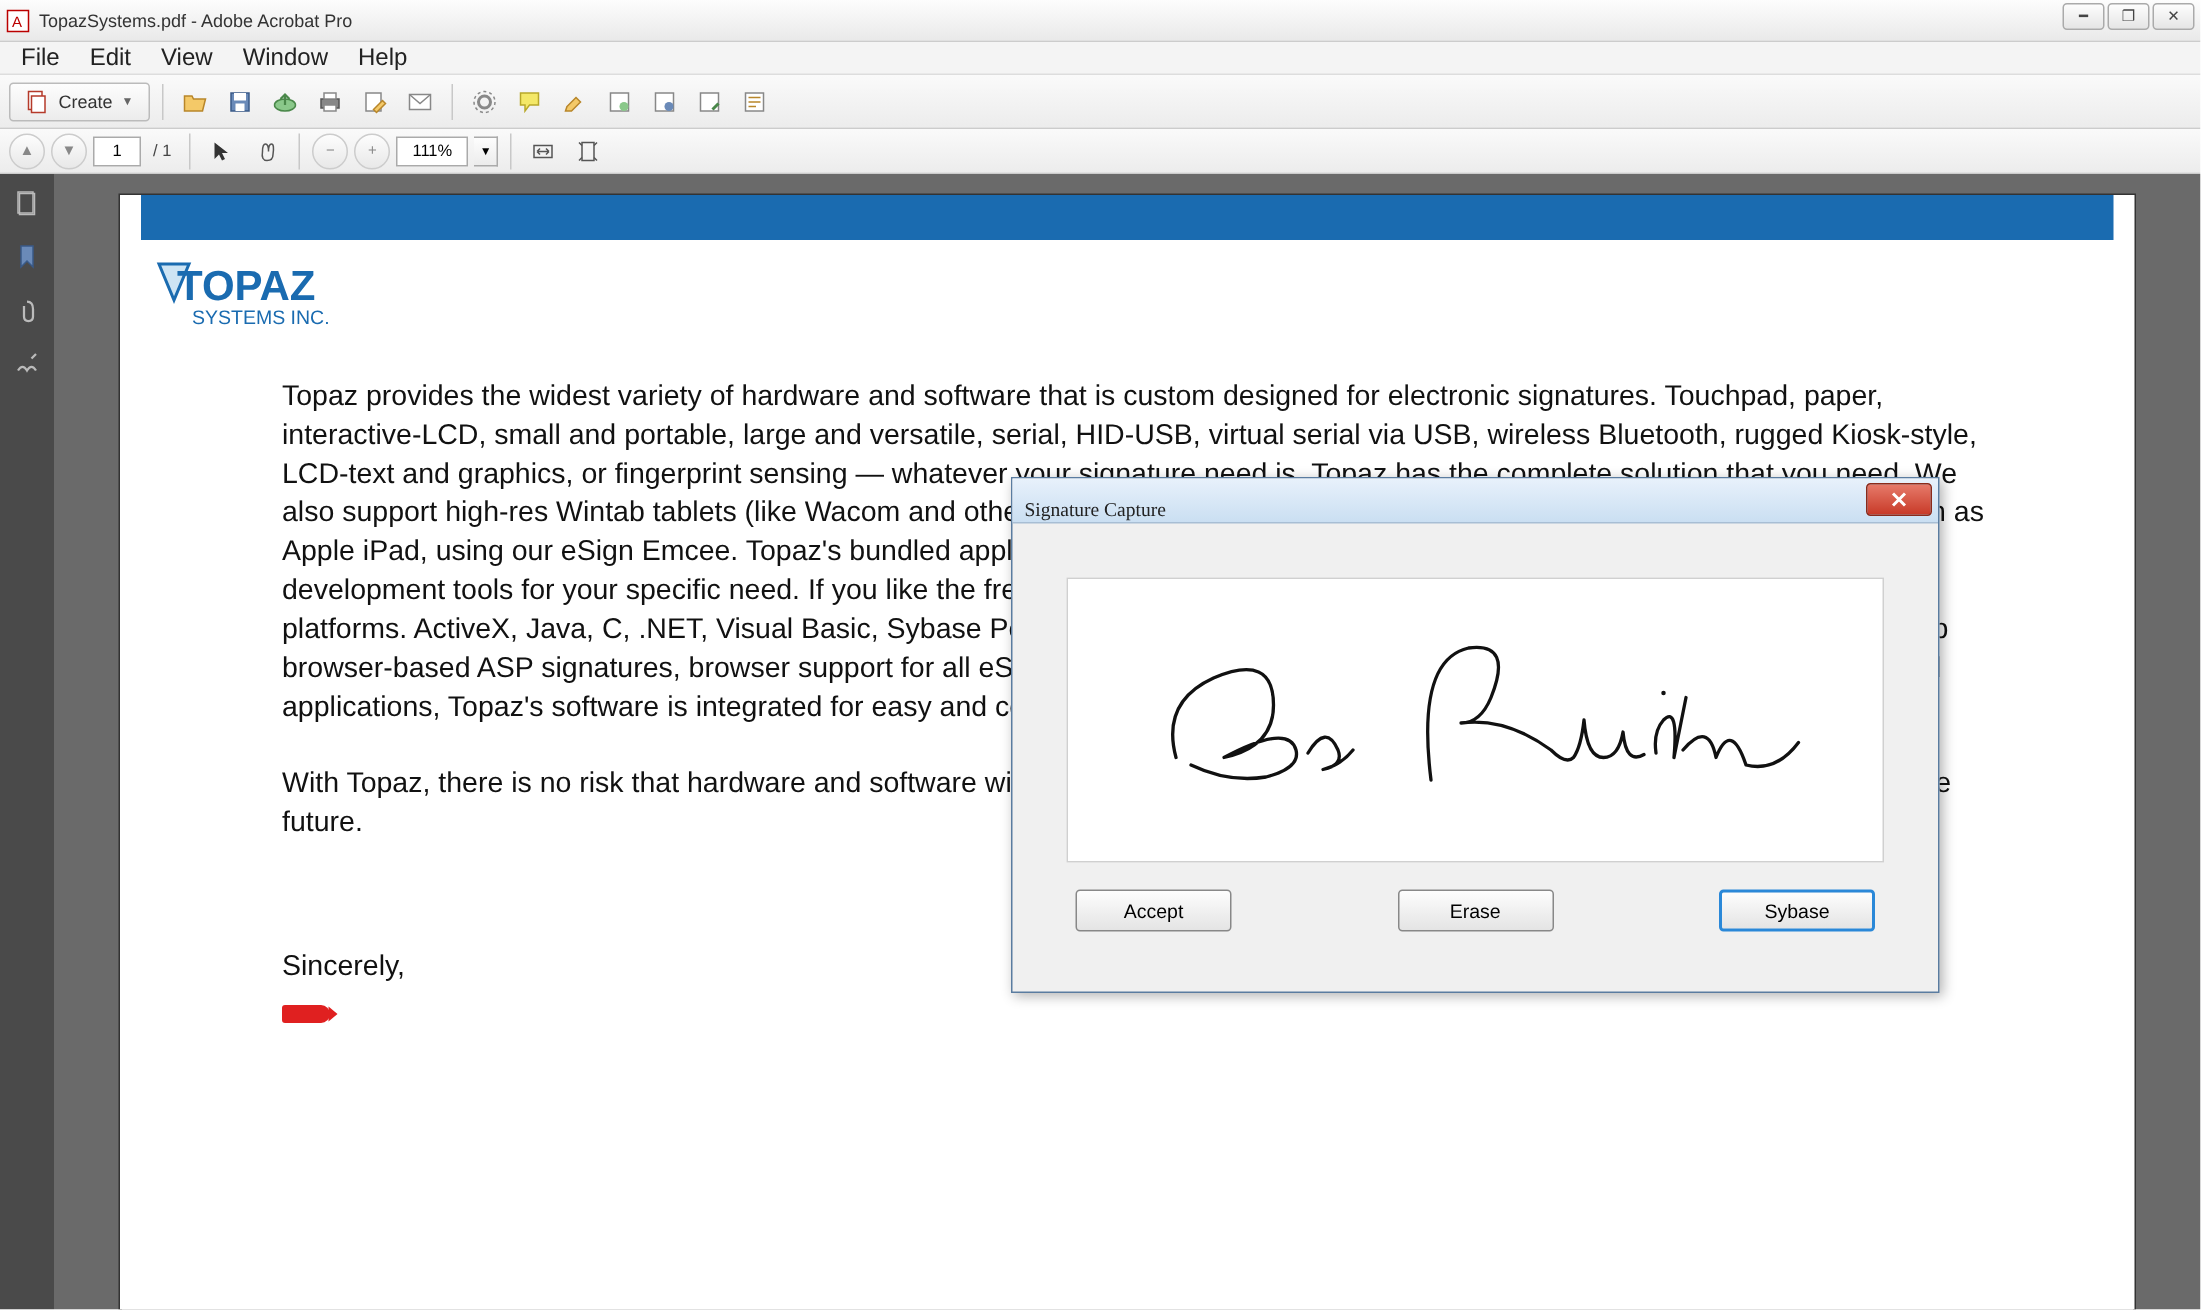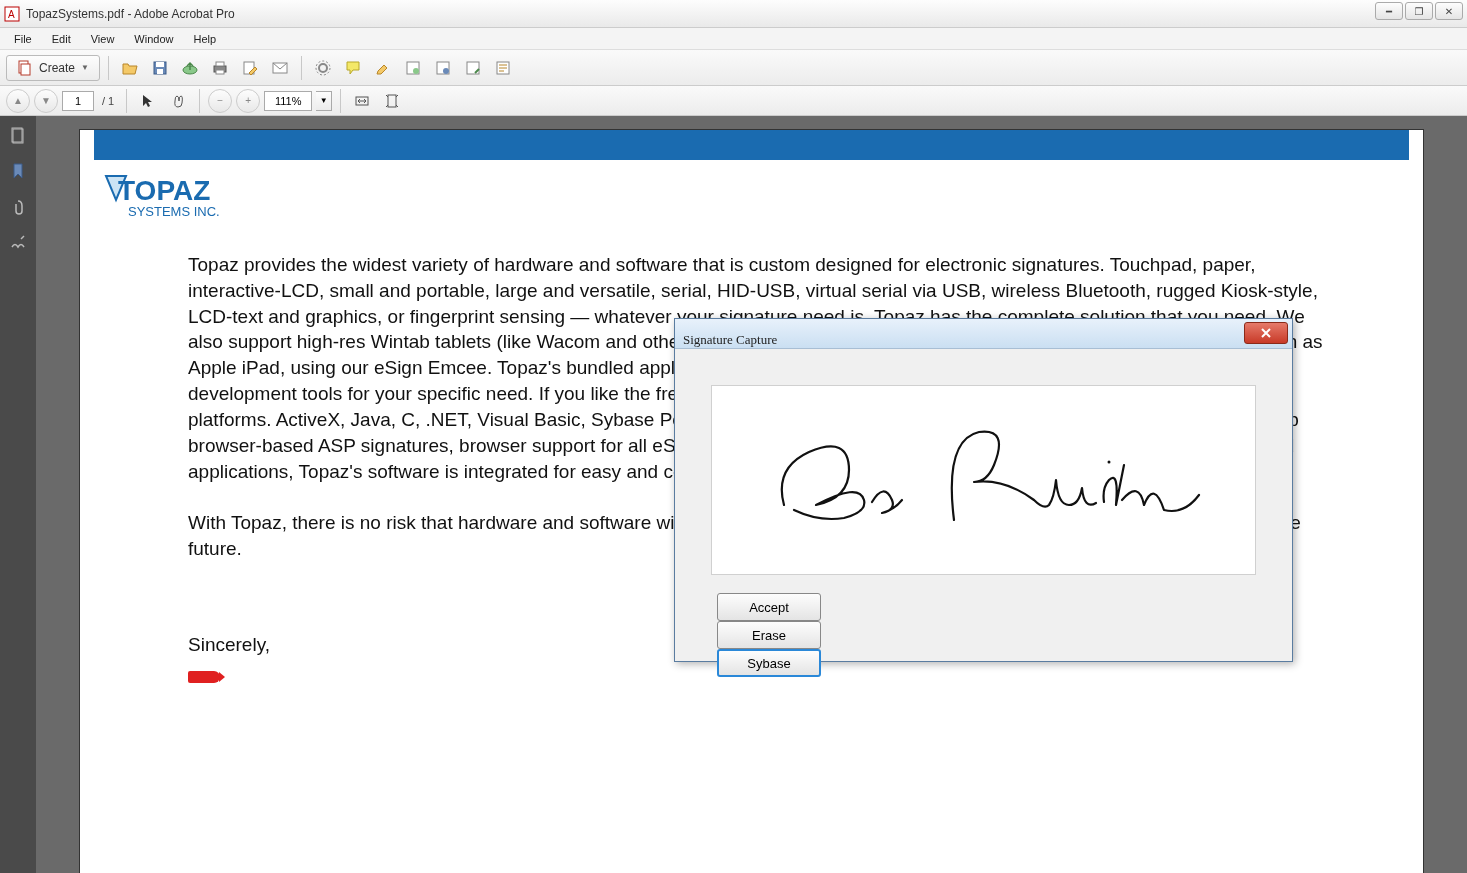--- a/index.html
+++ b/index.html
@@ -8,21 +8,21 @@
 
 .titlebar { height: 28px; background: linear-gradient(#fdfdfd, #e9e9e9); border-bottom: 1px solid #ccc; display: flex; align-items: center; padding: 0 4px; position: relative; }
 .titlebar .app-icon { width: 16px; height: 16px; margin-right: 6px; display: inline-flex; align-items: center; justify-content: center; }
 .titlebar .title-text { font-size: 12px; color: #333; }
 .window-controls { position: absolute; right: 4px; top: 2px; display: flex; gap: 2px; }
 .win-btn { width: 28px; height: 18px; border: 1px solid #aaa; background: linear-gradient(#fdfdfd, #e5e5e5); border-radius: 3px; display: flex; align-items: center; justify-content: center; font-size: 10px; color: #444; cursor: pointer; }
 .win-btn.close { color: #444; }
 
 
 .menubar { height: 22px; background: #f4f4f4; border-bottom: 1px solid #ddd; display: flex; align-items: center; padding: 0 6px; gap: 4px; }
-.menu-item { padding: 2px 8px; font-size: 11px; color: #222; cursor: pointer; }
+.menu-item { padding: 2px 8px; font-size: 16px; color: #222; cursor: pointer; }
 
 
 .toolbar-row { height: 36px; background: linear-gradient(#fafafa, #ececec); border-bottom: 1px solid #ccc; display: flex; align-items: center; padding: 0 6px; gap: 4px; }
 .toolbar-divider { width: 1px; height: 24px; background: #c8c8c8; margin: 0 4px; }
 .tb-btn { width: 26px; height: 26px; border: 1px solid transparent; background: transparent; border-radius: 3px; display: flex; align-items: center; justify-content: center; cursor: pointer; color: #555; }
 .create-btn { display: flex; align-items: center; gap: 6px; padding: 4px 10px; border: 1px solid #bbb; border-radius: 3px; background: linear-gradient(#fdfdfd, #ececec); cursor: pointer; font-weight: normal; color: #333; }
 .create-btn .dropdown-arrow { font-size: 8px; color: #666; }
 
 
 .nav-row { height: 30px; background: linear-gradient(#fafafa, #ececec); border-bottom: 1px solid #ccc; display: flex; align-items: center; padding: 0 6px; gap: 4px; }
@@ -47,21 +47,21 @@
 .sig-placeholder::after { content:''; position:absolute; right:-5px; top:1px; width:0; height:0; border-top:5px solid transparent; border-bottom:5px solid transparent; border-left:6px solid #e02020; }
 
 
 .sig-dialog { position: absolute; left: 674px; top: 318px; width: 619px; height: 344px; background: #f0f0f0; border: 1px solid #5a7ca0; box-shadow: 2px 2px 8px rgba(0,0,0,.3); }
 .sig-titlebar { height: 30px; background: linear-gradient(#e8f1fb, #cadff2); border-bottom: 1px solid #a8bed4; display: flex; align-items: flex-end; padding: 0 8px; position: relative; font-family: Liberation Serif, serif; }
 .sig-title { font-size: 13px; color: #222; }
 .sig-close { position: absolute; right: 4px; top: 3px; width: 44px; height: 22px; background: linear-gradient(#e67a6a,#c83a28); border: 1px solid #8a2a1a; border-radius: 3px; display: flex; align-items: center; justify-content: center; cursor: pointer; }
 .sig-close svg { width: 14px; height: 14px; }
 .sig-body { padding: 36px 36px 20px 36px; }
 .sig-canvas { width: 100%; height: 190px; background: #fff; border: 1px solid #d0d0d0; display: flex; align-items: center; justify-content: center; }
-.sig-buttons { display: flex; justify-content: space-between; margin-top: 18px; padding: 0 6px; flex-direction: column; }
+.sig-buttons { display: flex; justify-content: space-between; margin-top: 18px; padding: 0 6px; }
 .dlg-btn { width: 104px; height: 28px; border: 1px solid #888; border-radius: 3px; background: linear-gradient(#fdfdfd, #e4e4e4); font-size: 13px; cursor: pointer; }
 .dlg-btn.primary { border: 2px solid #2a88d8; }
 
 </style>
 </head>
 <body>
 
 <div class="titlebar">
   <span class="app-icon">
     <svg viewBox="0 0 16 16">

